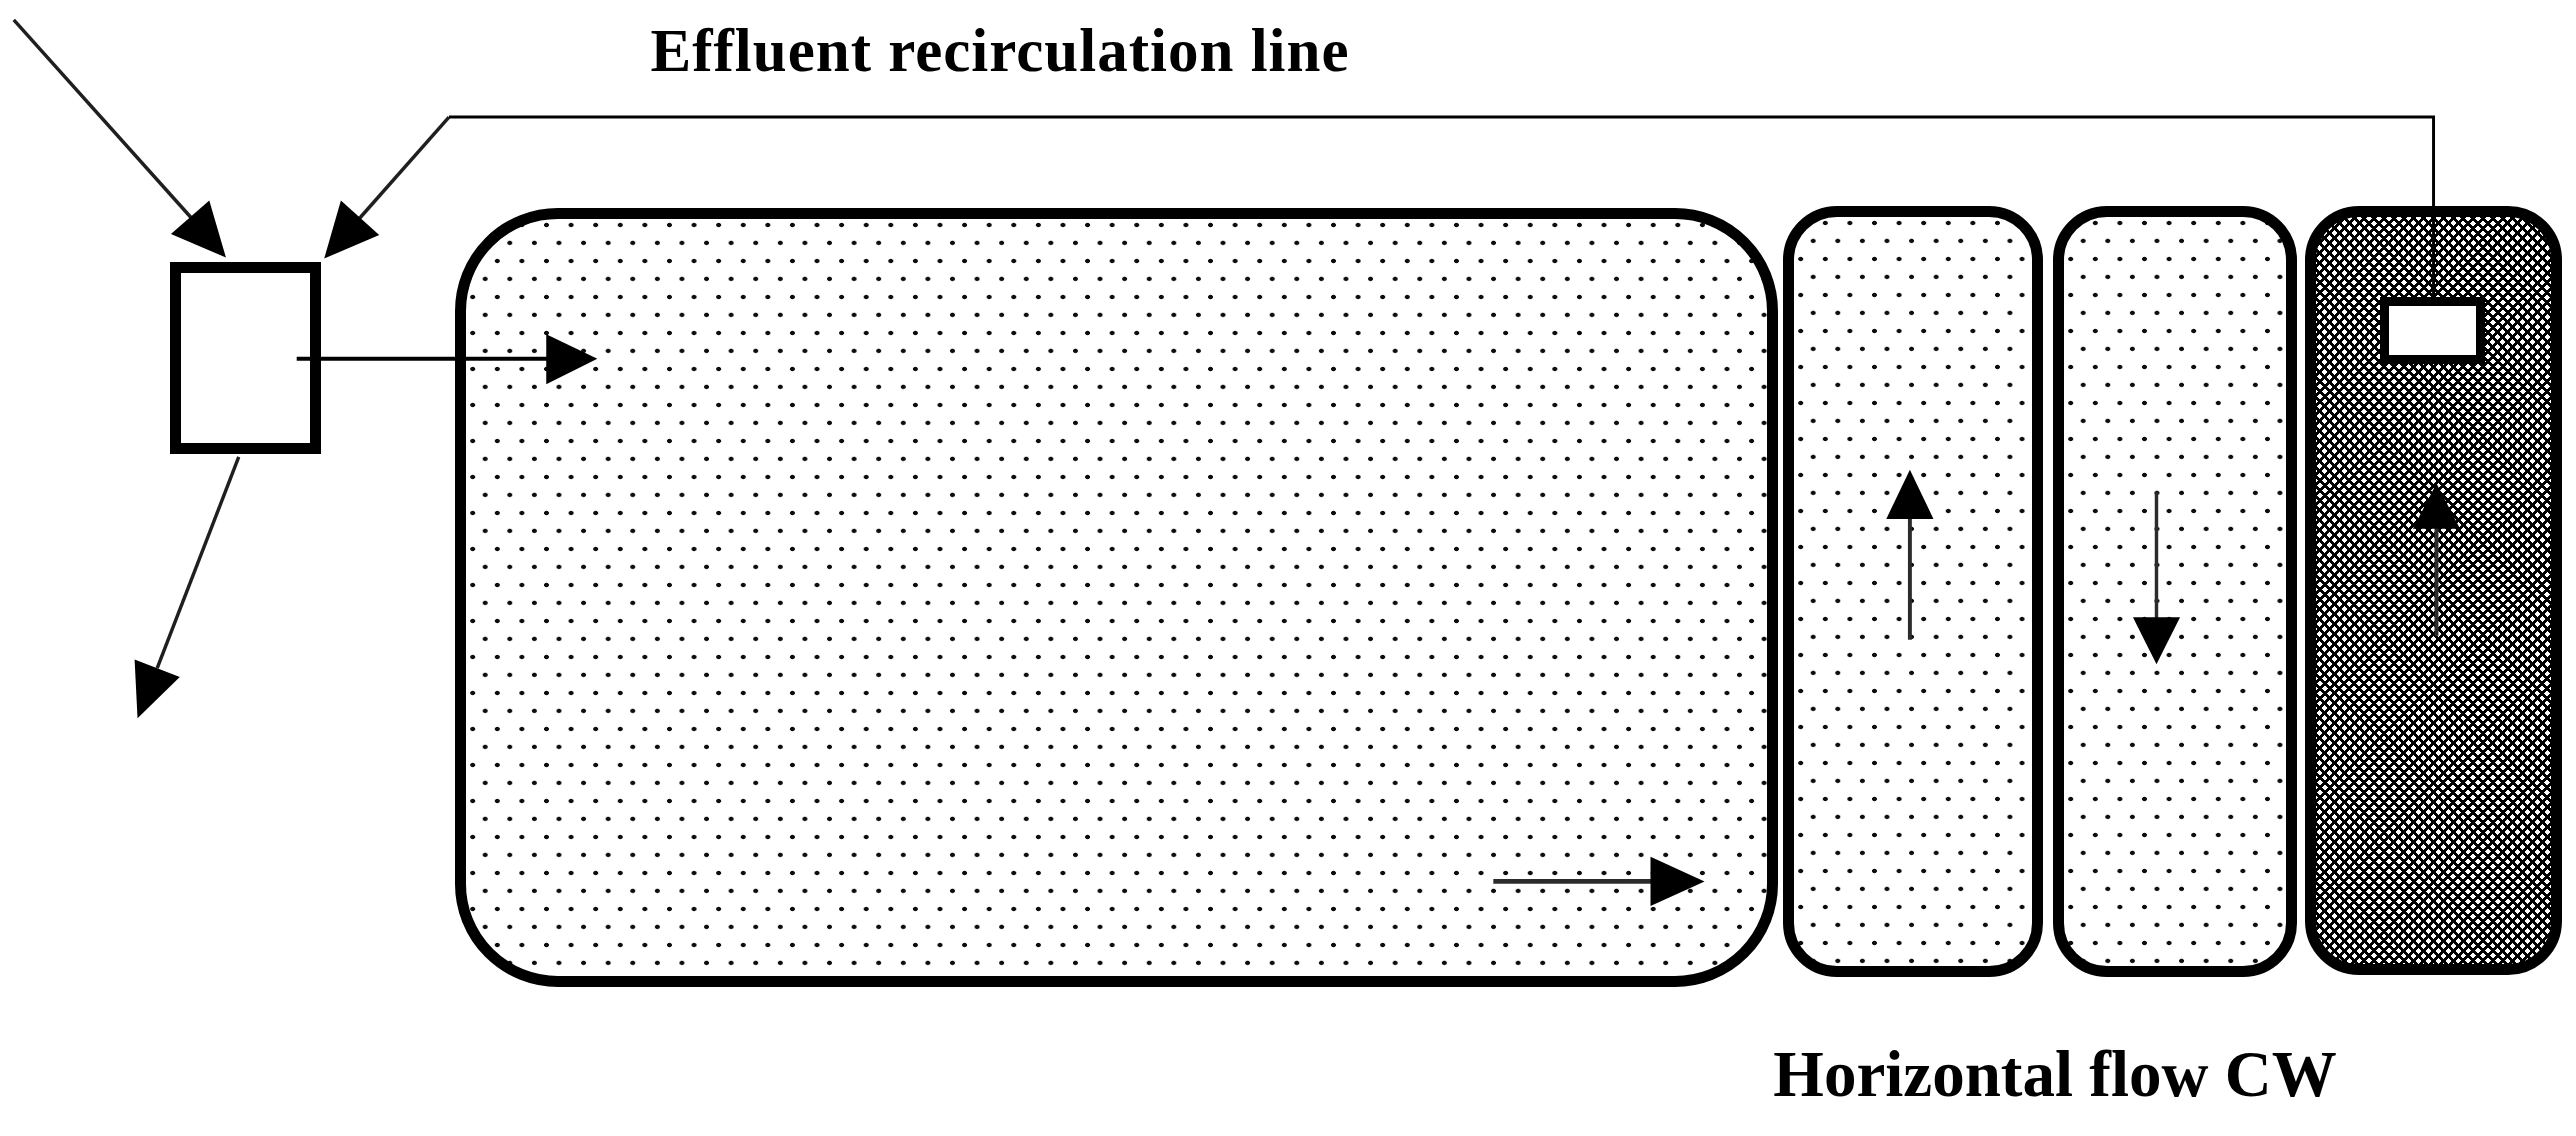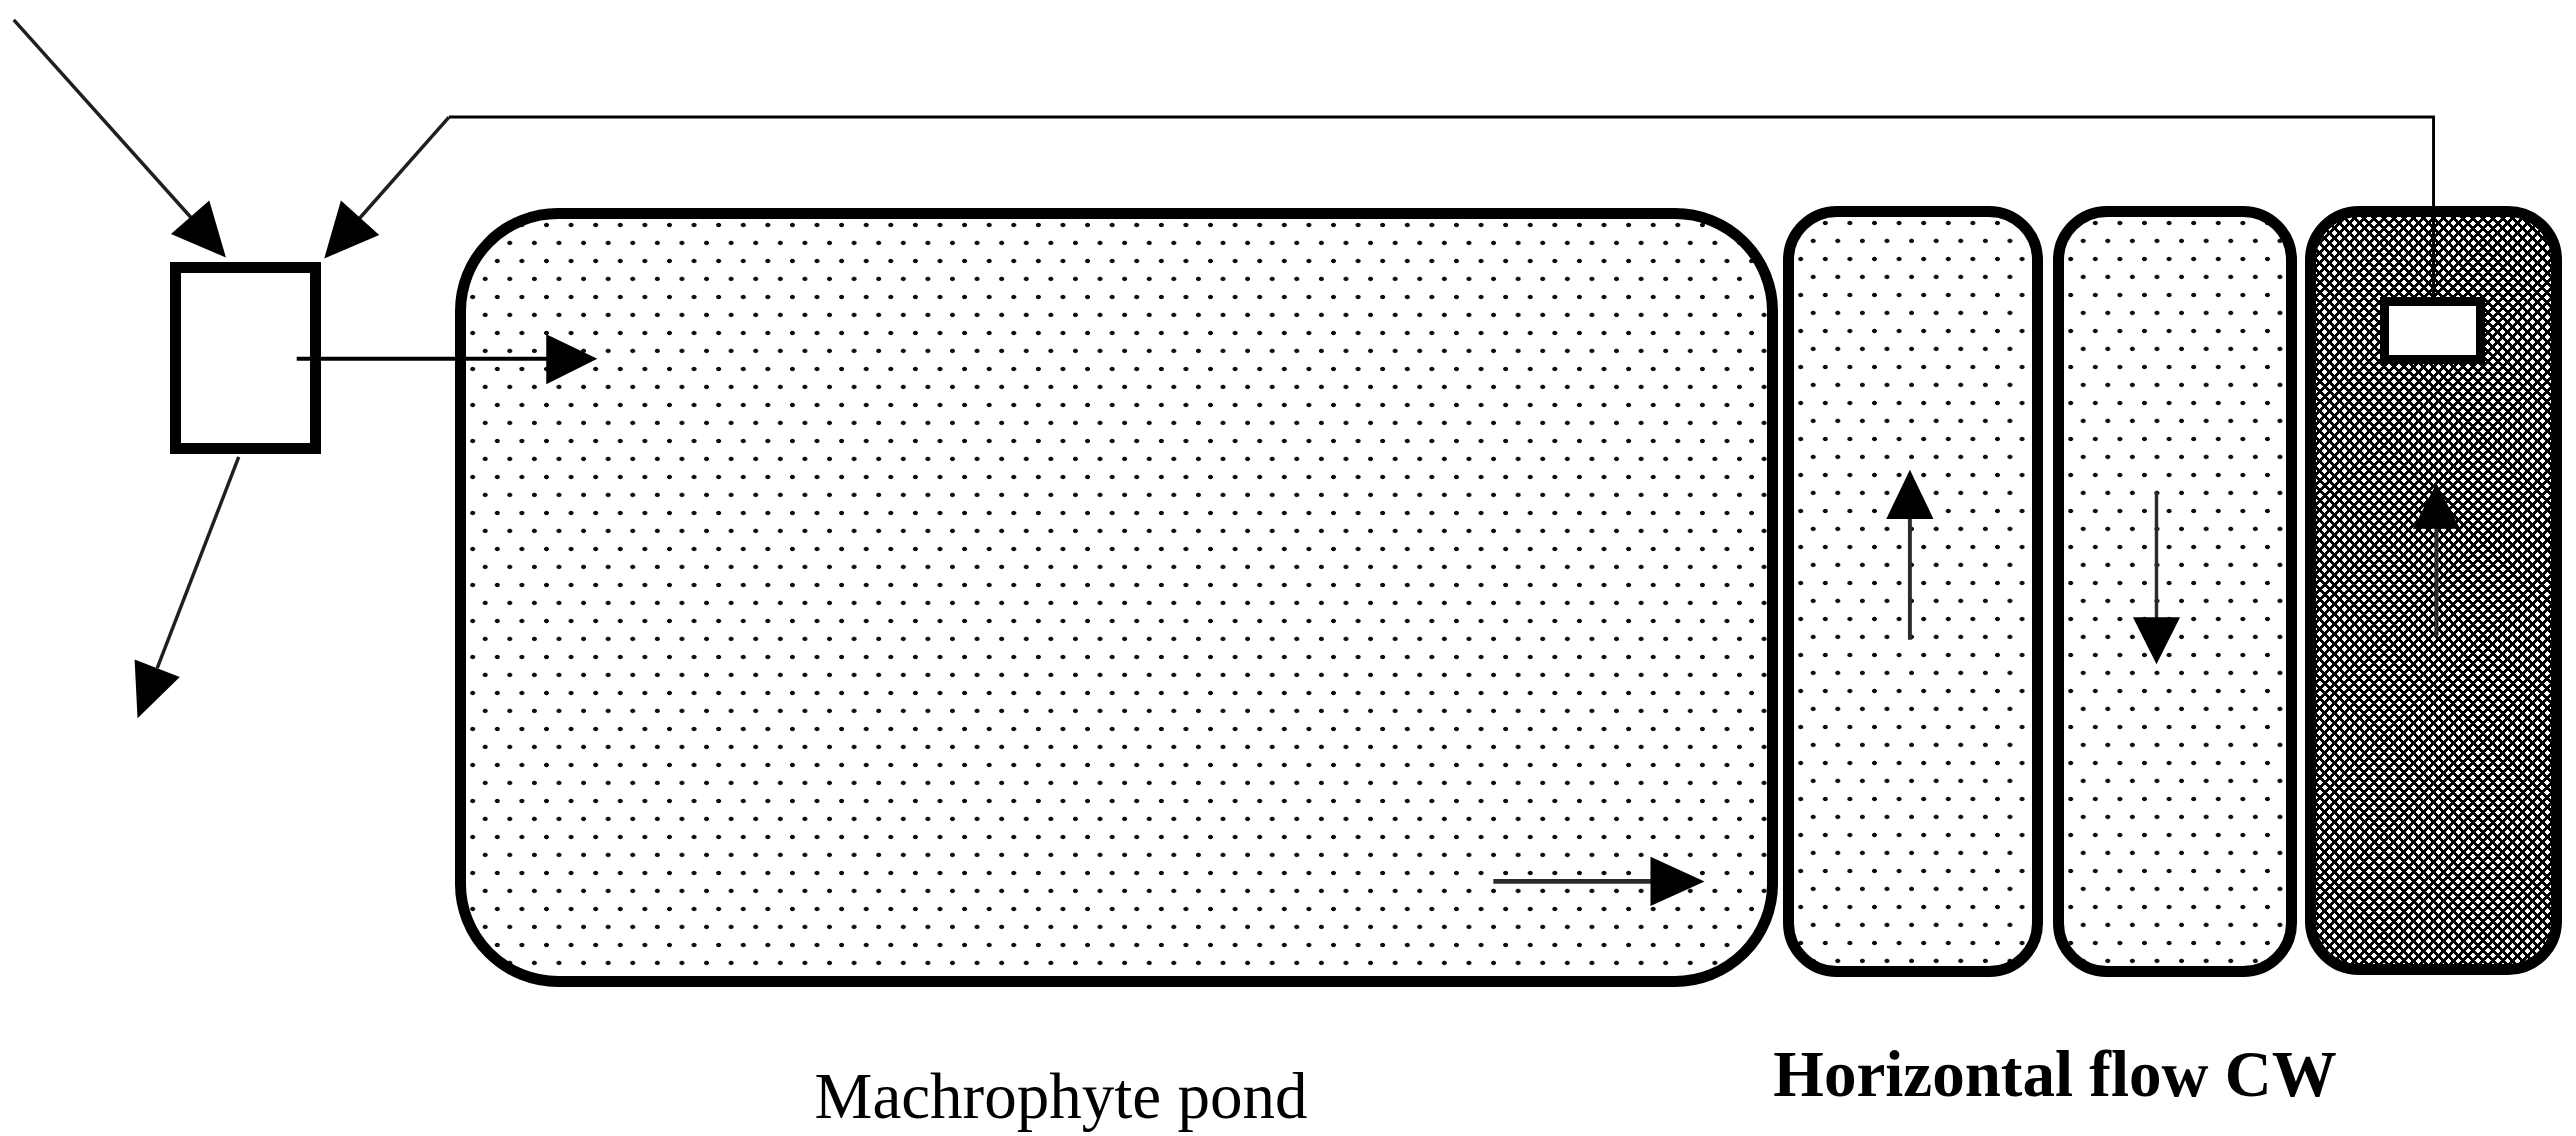--- a/index.html
+++ b/index.html
@@ -79,21 +79,21 @@
 <div id="canvas">
 
   <div id="pond" class="cell dotted"></div>
   <div id="hf-cell-1" class="cell dotted"></div>
   <div id="hf-cell-2" class="cell dotted"></div>
   <div id="vf-cell" class="cell crosshatch"></div>
 
   <div id="tank"></div>
   <div id="vf-inlet-box"></div>
 
-  <div id="pond-label" class="label">Machrophyte pond</div>
+  <div id="title-label" class="label">Effluent recirculation line</div>
   <div id="cw-label" class="label">Horizontal flow CW</div>
 
   <svg id="overlay" width="2576" height="1137" viewBox="0 0 2622 1157">
 
     <g>
       <line x1="14" y1="20" x2="196" y2="223" stroke="#1f1f1f" stroke-width="3.5"></line>
       <polygon points="230,262 174,238 213,204"></polygon>
     </g>
 
     <g>

